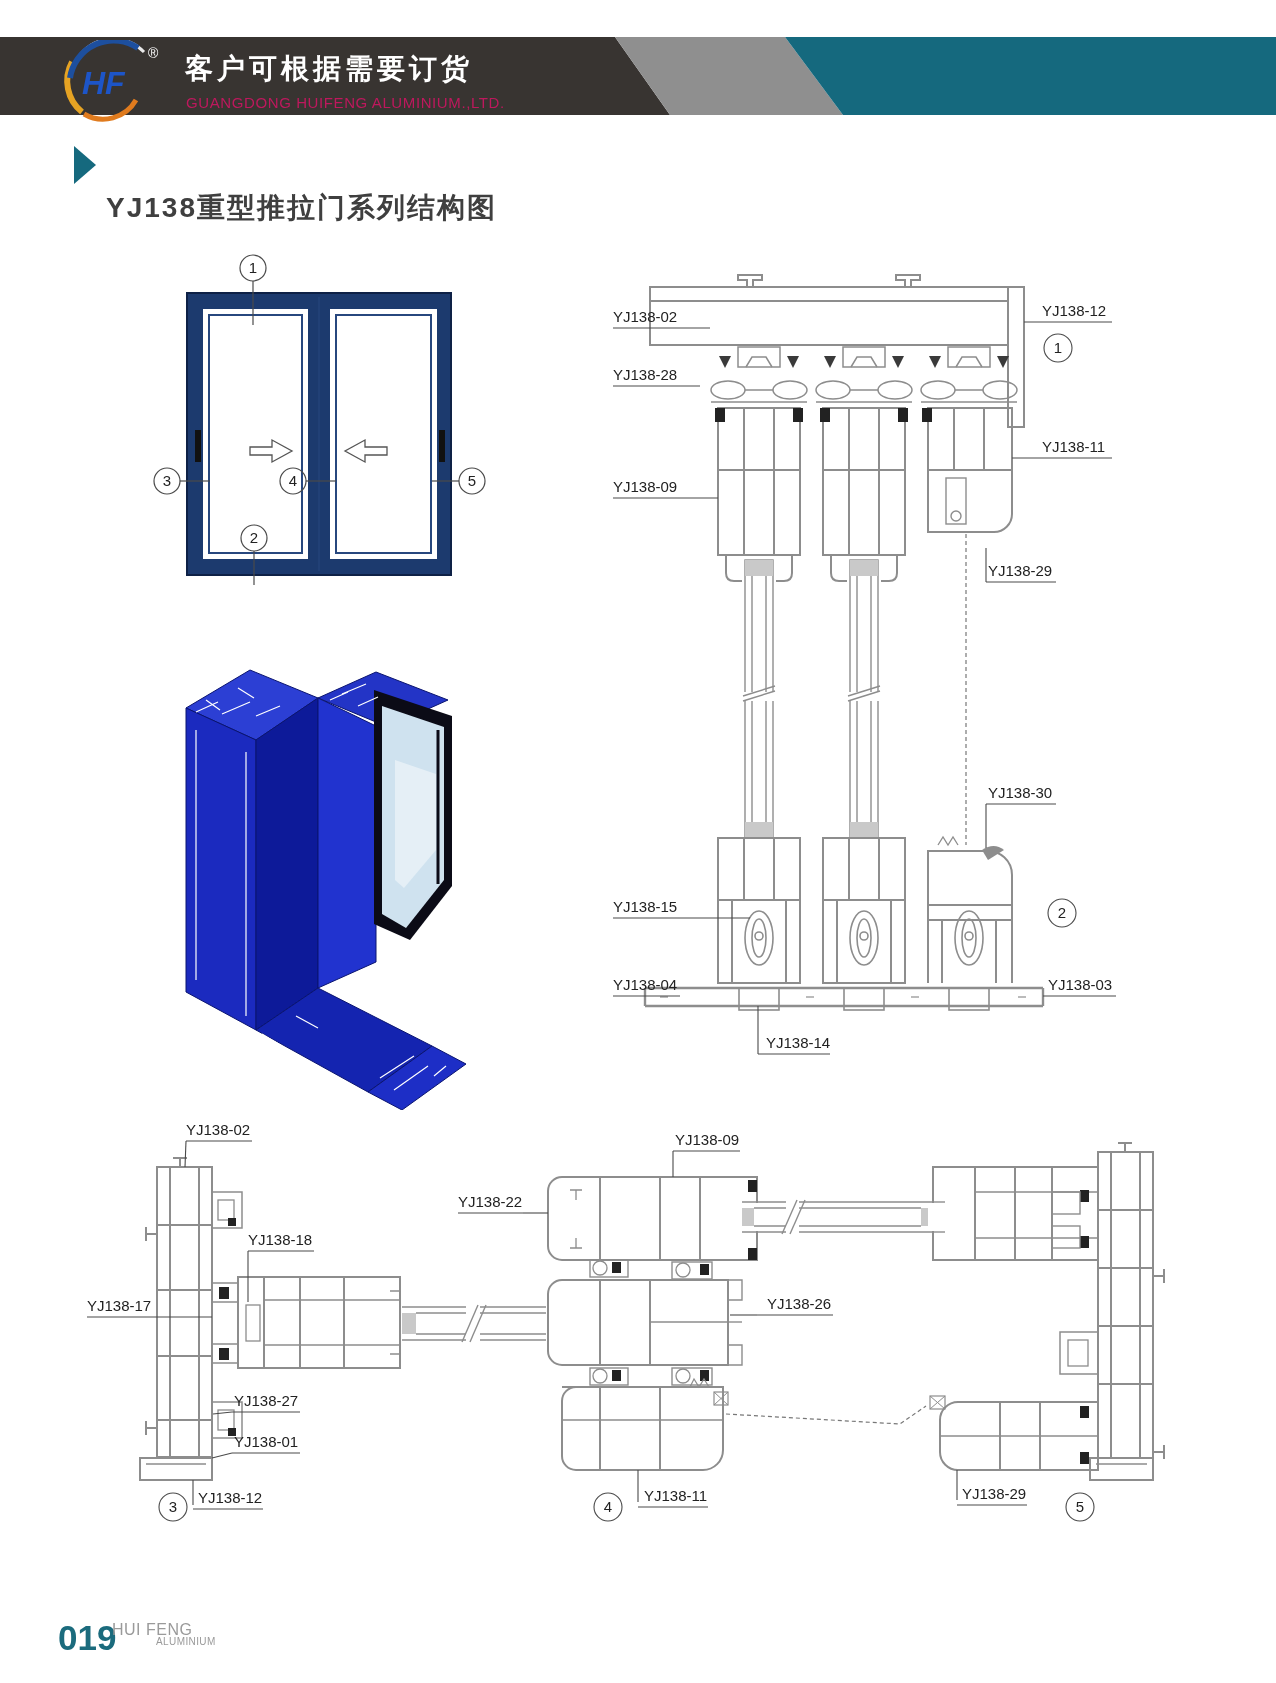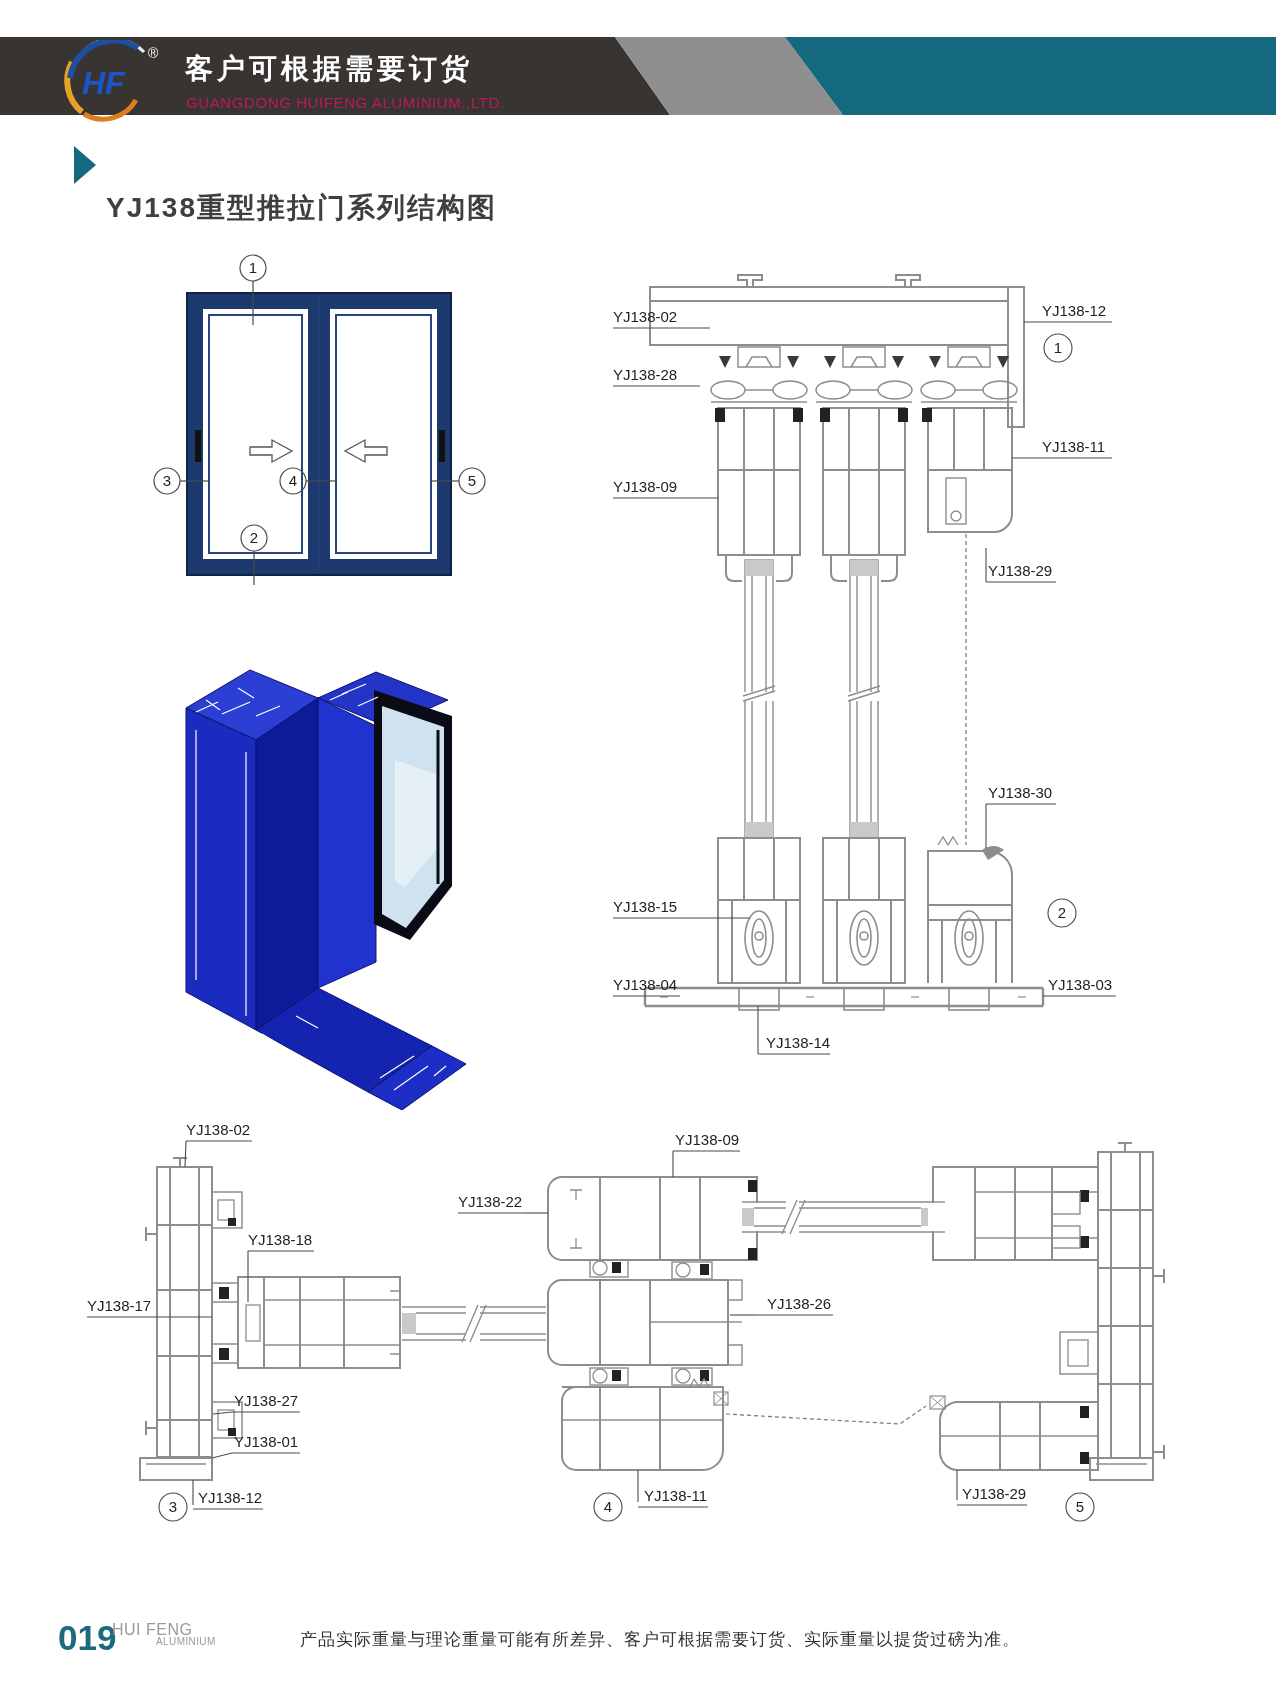--- a/index.html
+++ b/index.html
@@ -449,15 +449,14 @@
     <text class="mk" x="173" y="1512">3</text>
     <text class="mk" x="608" y="1512">4</text>
     <text class="mk" x="1080" y="1512">5</text>
   </svg>
 
   <div class="page-number">019</div>
   <div class="brand-block">
     <div class="brand-top">HUI FENG</div>
     <div class="brand-bottom">ALUMINIUM</div>
   </div>
-  <div class="disclaimer">产品实际重量与理论重量可能有所差异、客户可根据需要订货、实际重量以提货过磅为准。</div>
 
 </div>
 
 </body></html>

